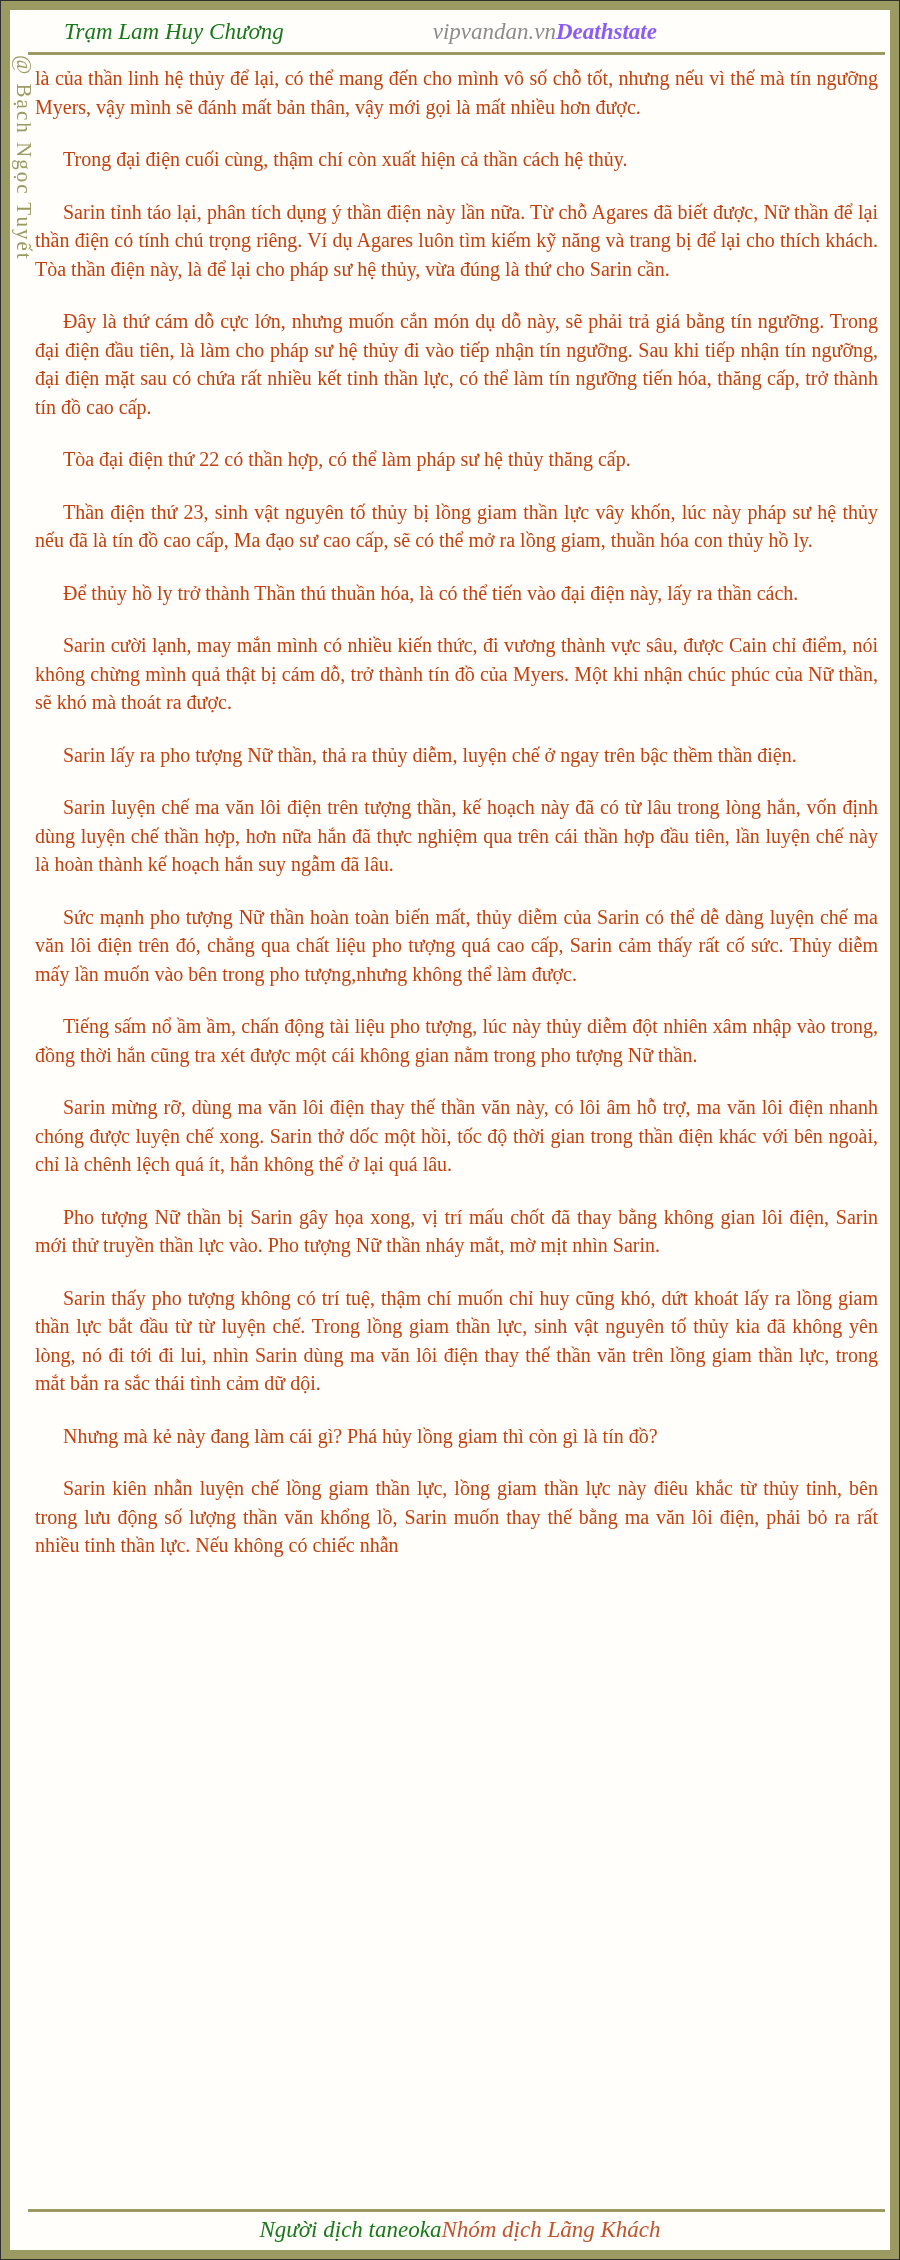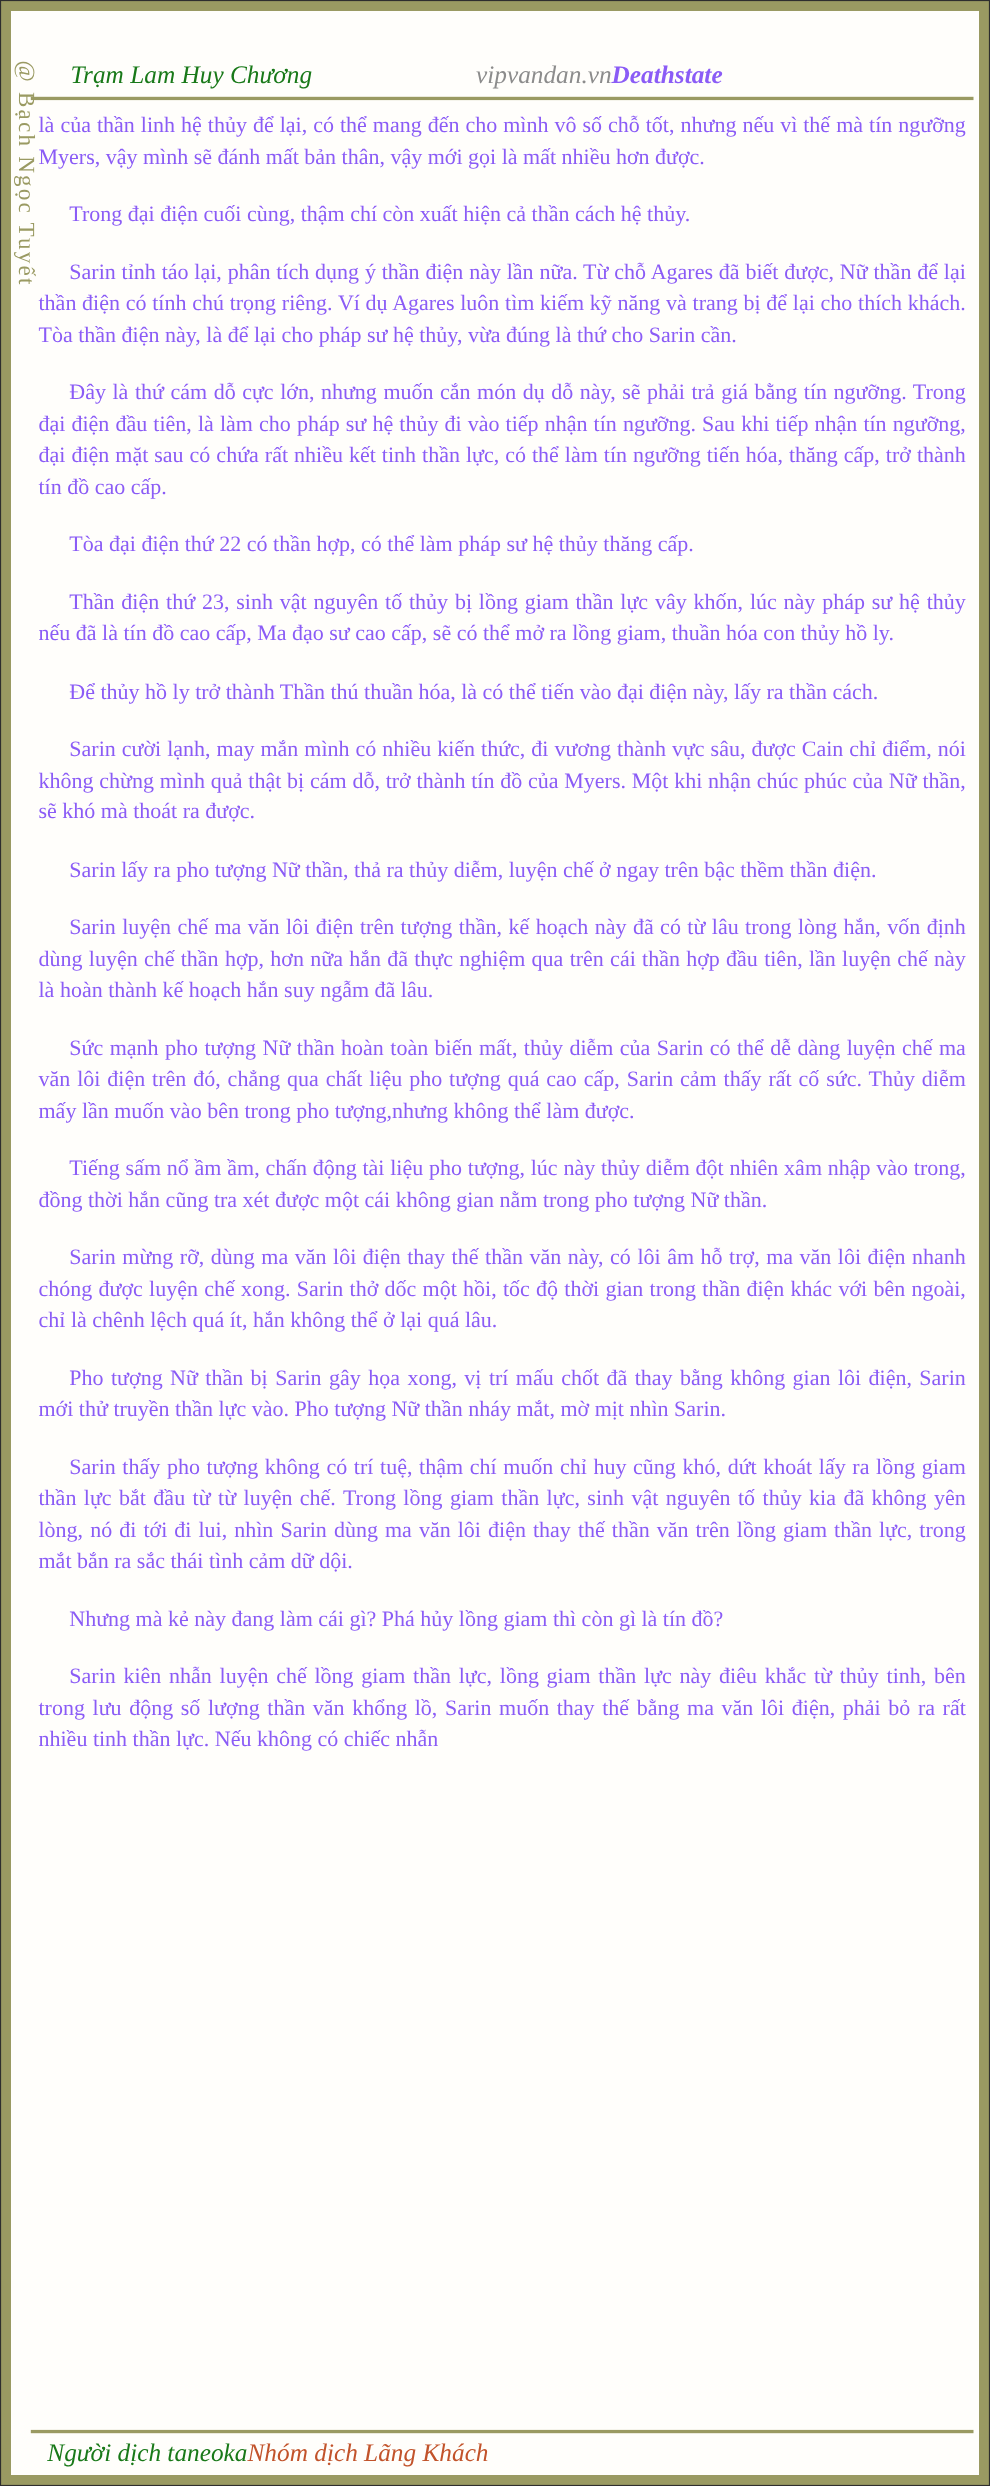--- a/index.html
+++ b/index.html
@@ -23,21 +23,20 @@
     overflow: hidden;
   }
   
   .header {
     display: flex;
     align-items: baseline;
     padding: 7px 88px 0 54px;
     font-style: italic;
     font-size: 23px;
     line-height: 30px;
-    margin-top: 36px;
   }
   .h-left  { flex: 1; text-align: left;   color: #197919; white-space: nowrap; }
   .h-center{ flex: 1; text-align: right; color: #8c8c8c; white-space: nowrap; }
   .h-right { flex: 1; text-align: left;  color: #8b5cf6; white-space: nowrap; font-weight: bold; }
   .rule {
     height: 3px;
     background: #9a9a62;
     margin: 5px 5px 0 18px;
   }
   
@@ -48,30 +47,30 @@
     color: #9a9a62;
     font-size: 21px;
     letter-spacing: 2px;
     white-space: nowrap;
   }
   
   .body-text {
     padding: 9px 12px 0 25px;
     font-size: 20px;
     line-height: 28.5px;
-    color: #8b5cf6;
+    color: #c2410c;
     text-align: justify;
   }
   .body-text p { margin: 0 0 24px 0; text-indent: 28px; }
   .body-text p.no-indent { text-indent: 0; }
   
   .footer { position: absolute; left: 0; right: 0; bottom: 0; background: #fffefb; }
   .footer-row {
     display: flex;
-    justify-content: flex-start;
+    justify-content: center;
     align-items: baseline;
     padding: 3px 13px 5px 33px;
     font-style: italic;
     font-size: 23px;
     line-height: 30px;
   }
   .f-left  { color: #197919; white-space: nowrap; }
   .f-right { color: #c2532b; white-space: nowrap; }
 </style>
 </head>

